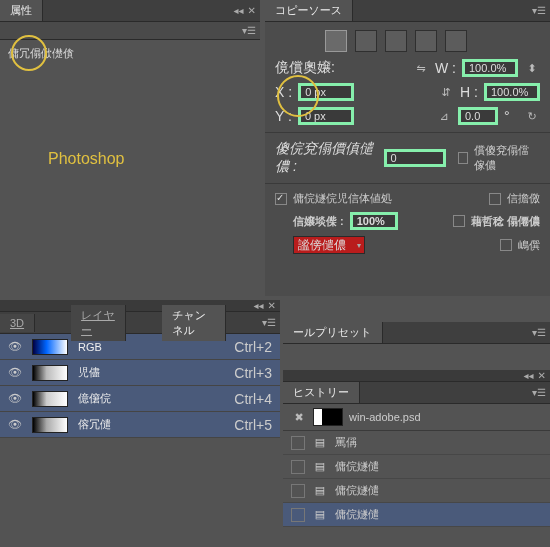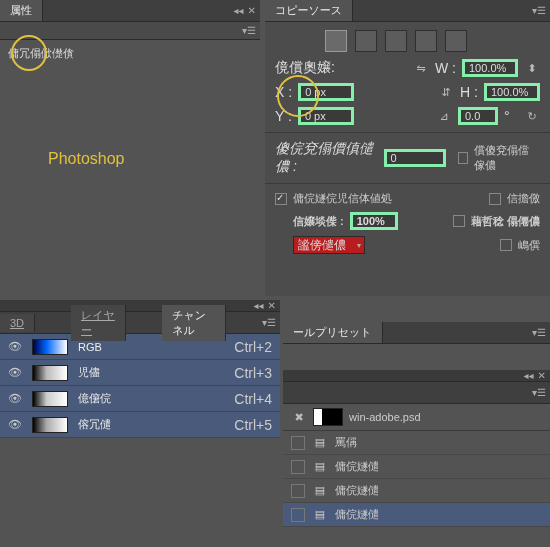--- a/index.html
+++ b/index.html
@@ -208,20 +208,21 @@
 </div>
 
 <div id="hist-panel">
   <div class="panel-header" style="justify-content:flex-end;background:#3a3a3a;height:12px;">
     <div class="header-controls">
       <span>◂◂</span>
       <span>✕</span>
     </div>
   </div>
   <div class="panel-header">
+    <div class="tab">ヒストリー</div>
     <div class="header-controls">
         <span>▾☰</span>
       </div>
   </div>
   <div class="hist-top">
     <span class="icon-sm">✖</span>
     <div class="hist-thumb"></div>
     <span>win-adobe.psd</span>
   </div>
   <div class="hist-row">

